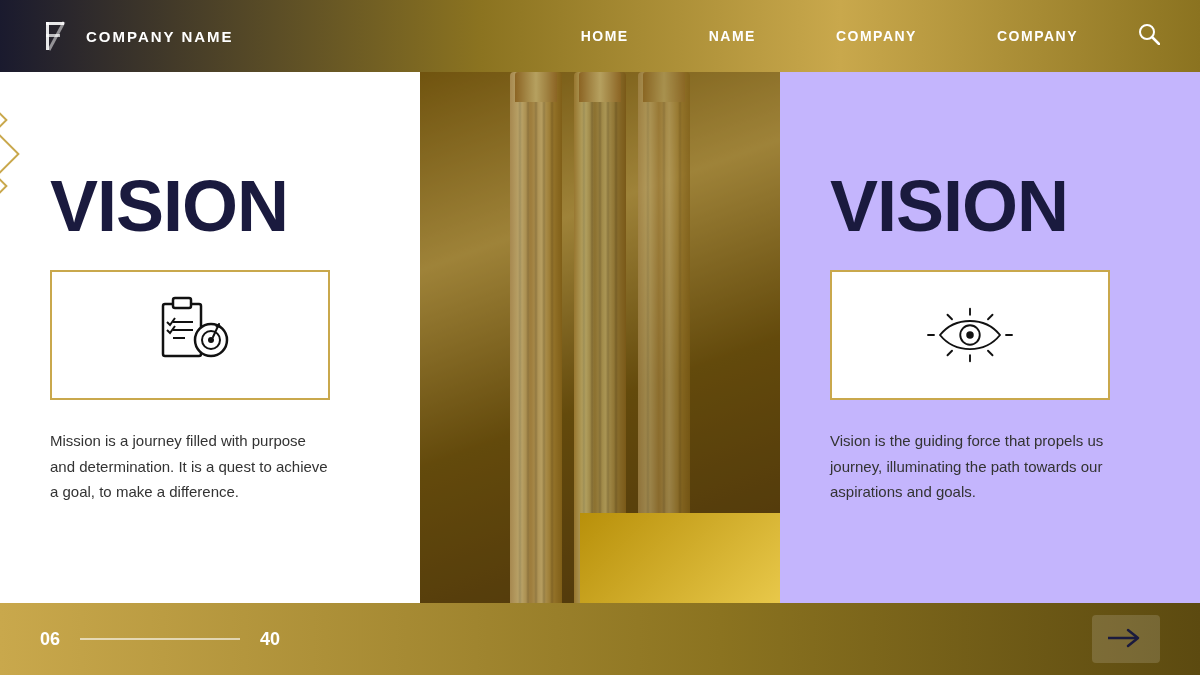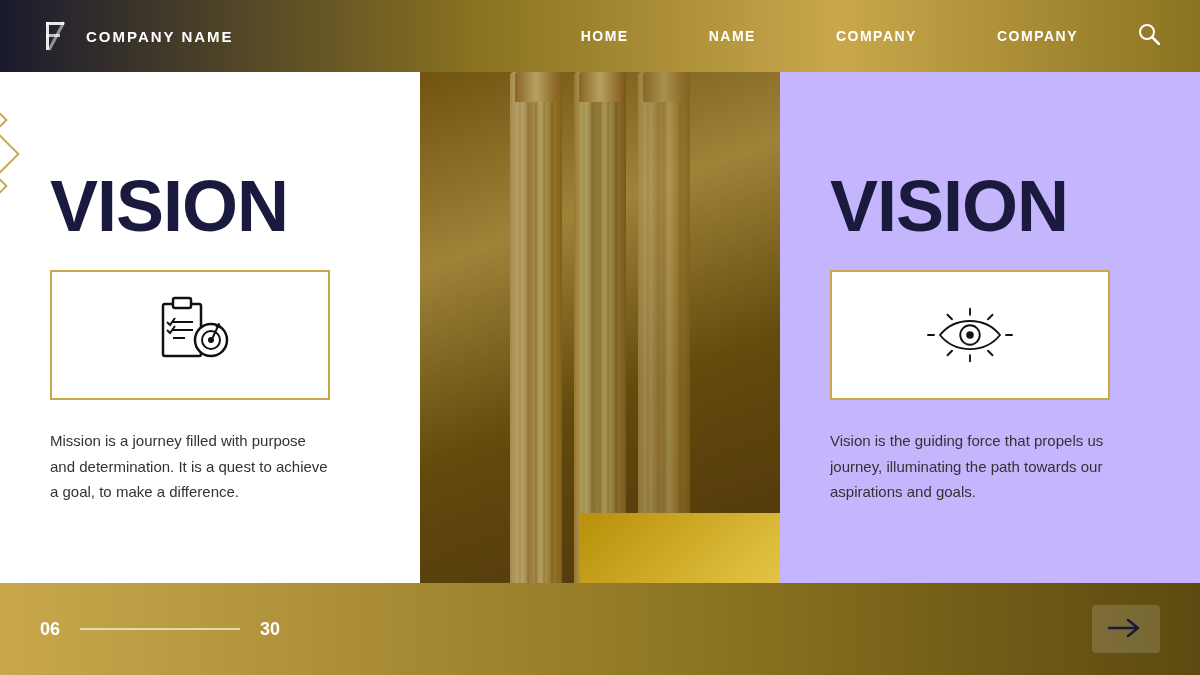--- a/index.html
+++ b/index.html
@@ -197,21 +197,21 @@
       flex-direction: column;
       justify-content: center;
       position: relative;
       z-index: 2;
     }
 
     
     footer {
       position: absolute;
       bottom: 0; left: 0; right: 0;
-      height: 92px;
+      height: 72px;
       background: linear-gradient(90deg, #C9A84C 0%, #8B7320 60%, #5c4a10 100%);
       display: flex;
       align-items: center;
       padding: 0 40px;
       z-index: 10;
       gap: 12px;
     }
     .footer-left {
       display: flex;
       align-items: center;
@@ -358,21 +358,21 @@
     </div>
     <p class="section-text">Vision is the guiding force that propels us journey, illuminating the path towards our aspirations and goals.</p>
   </div>
 
 </div>
 
 <footer>
   <div class="footer-left">
     <span class="footer-num">06</span>
     <div class="footer-line"></div>
-    <span class="footer-num">30</span>
+    <span class="footer-num">40</span>
   </div>
   <div class="footer-arrow">
     <svg width="36" height="20" viewBox="0 0 36 20" fill="none">
       <line x1="0" y1="10" x2="28" y2="10" stroke="#1a1a3e" stroke-width="2.5" stroke-linecap="round"></line>
       <polyline points="20,2 30,10 20,18" stroke="#1a1a3e" stroke-width="2.5" fill="none" stroke-linecap="round" stroke-linejoin="round"></polyline>
     </svg>
   </div>
 </footer>
 
 </body></html>

